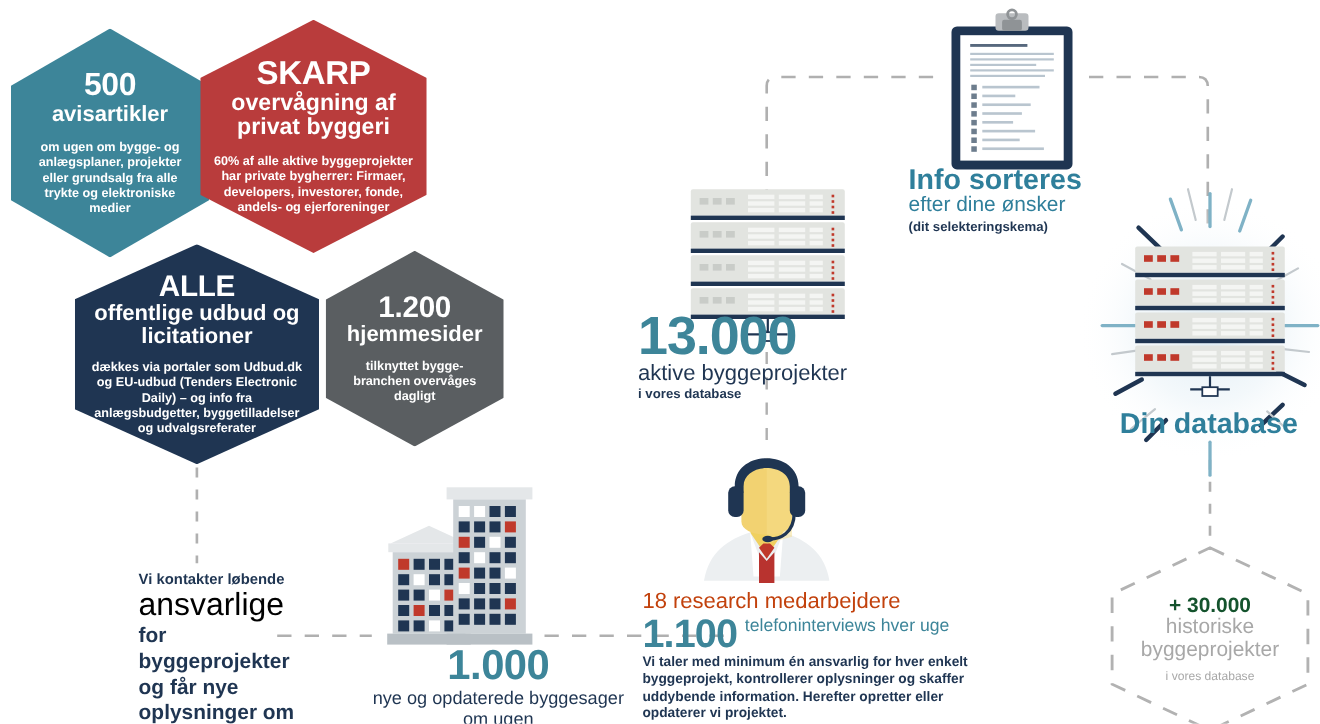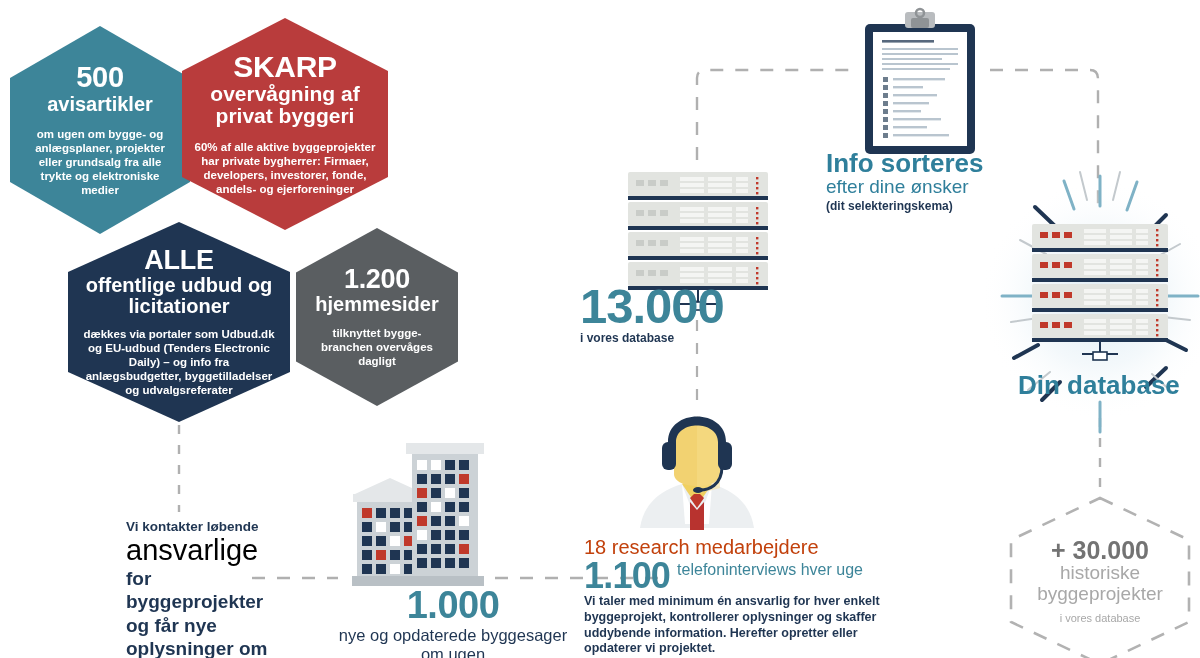--- a/index.html
+++ b/index.html
@@ -42,21 +42,21 @@
   #hex-hjemmesider .big{font-size:27px;margin-bottom:0px;}
   #hex-hjemmesider .mid{font-size:20px;margin-bottom:10px;}
   #hex-hjemmesider .body{font-size:11.5px;padding:0 14px;}
 
   
   #hex-historiske{
     position:absolute;left:1011px;top:498px;width:178px;height:166px;
     display:flex;flex-direction:column;align-items:center;justify-content:center;
     text-align:center;color:#a8a8a8;
   }
-  #hex-historiske .big{font-size:25px;font-weight:bold;line-height:1;color:#737373;}
+  #hex-historiske .big{font-size:19px;font-weight:bold;line-height:1;color:#14532d;}
   #hex-historiske .mid{font-size:19px;line-height:1.1;color:#a8a8a8;}
   #hex-historiske .sub{font-size:11px;margin-top:7px;color:#a8a8a8;}
 
   
   .tb{position:absolute;}
   #txt-ansvarlige{left:126px;top:519px;width:150px;}
   #txt-ansvarlige .l1{font-size:13.5px;font-weight:bold;color:#1f3552;line-height:1.2;}
   #txt-ansvarlige .l2{font-size:29px;color:#000000;line-height:1.02;margin:1px 0 1px 0;}
   #txt-ansvarlige .l3{font-size:19px;font-weight:bold;color:#1f3552;line-height:1.24;}
 
@@ -516,20 +516,21 @@
     <div class="l3">for byggeprojekter og får nye oplysninger om projektet. Herefter opdaterer vi projektet i databasen.</div>
   </div>
 
   <div class="tb" id="txt-1000">
     <div class="num">1.000</div>
     <div class="cap">nye og opdaterede byggesager om ugen</div>
   </div>
 
   <div class="tb" id="txt-13000">
     <div class="num">13.000</div>
+    <div class="cap">aktive byggeprojekter</div>
     <div class="sub">i vores database</div>
   </div>
 
   <div class="tb" id="txt-research">
     <div class="head">18 research medarbejdere</div>
     <div class="row">
       <div class="num">1.100</div>
       <div class="rcap">telefoninterviews hver uge</div>
     </div>
     <div class="body">Vi taler med minimum én ansvarlig for hver enkelt byggeprojekt, kontrollerer oplysninger og skaffer uddybende information. Herefter opretter eller opdaterer vi projektet.</div>

